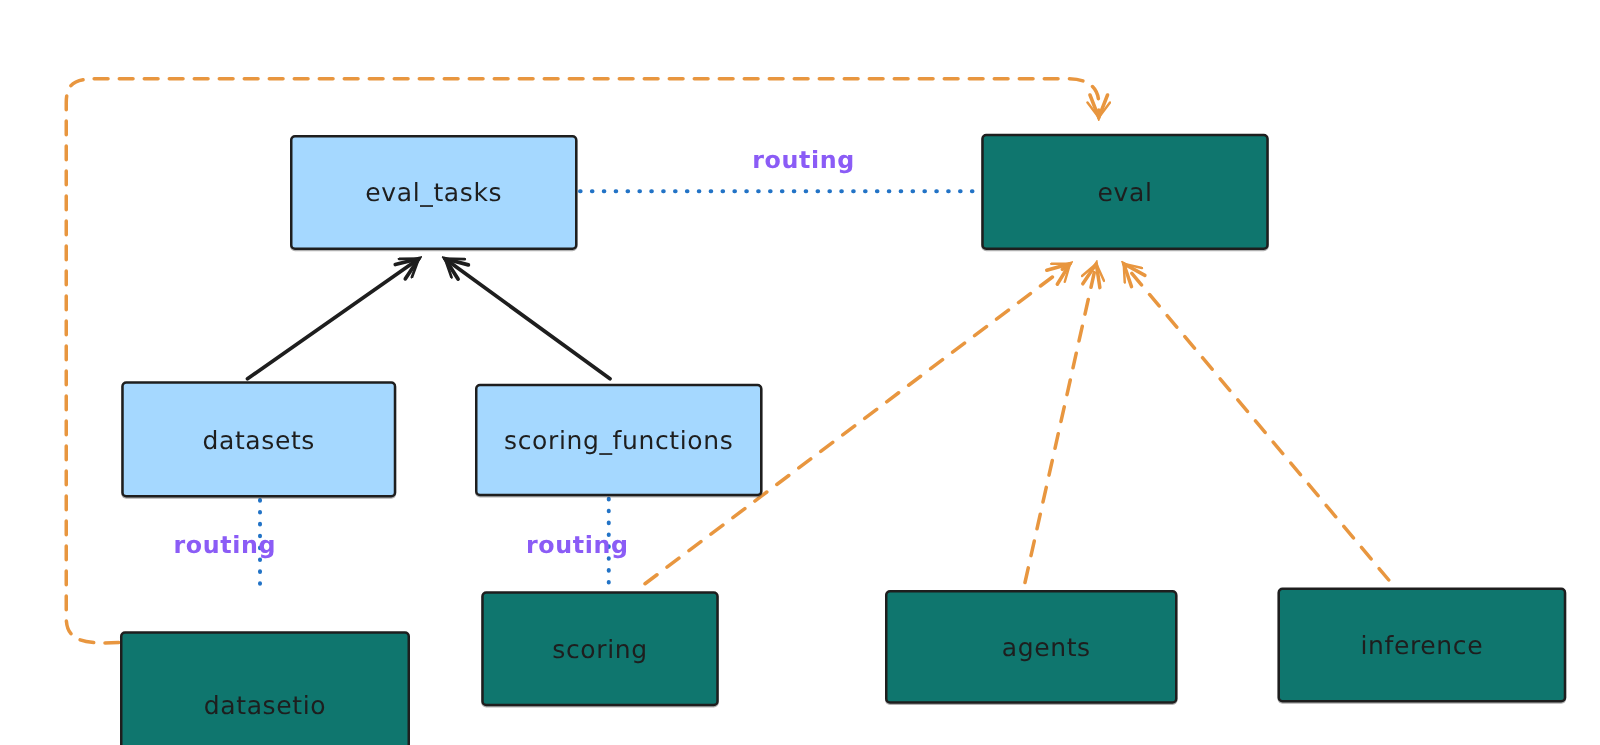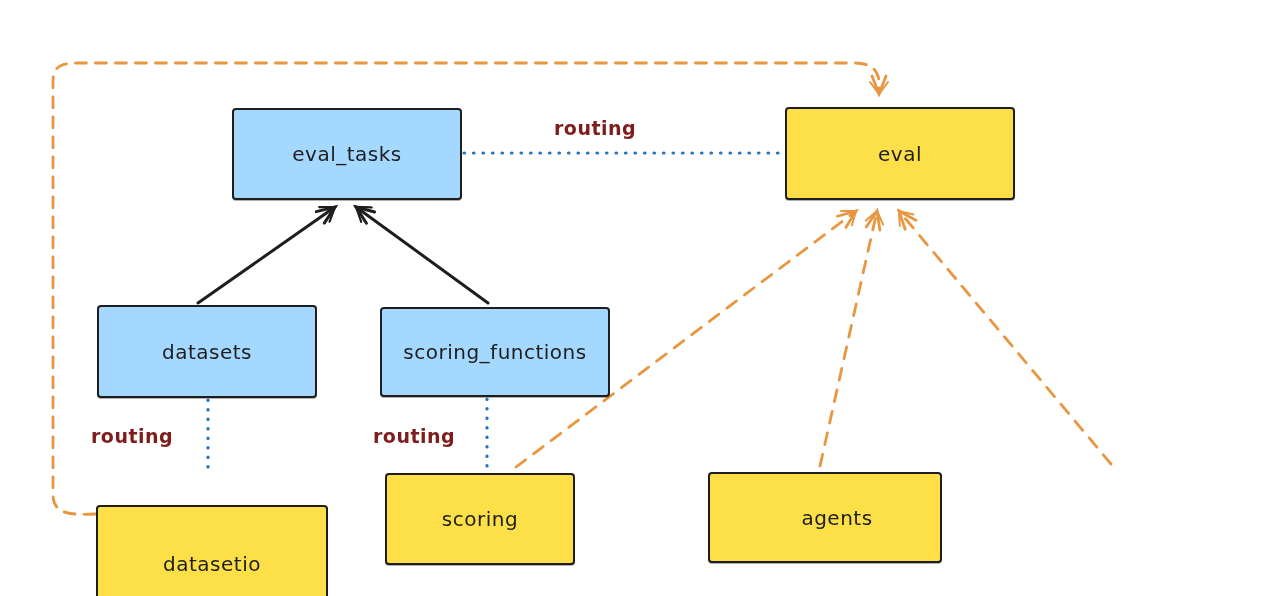--- a/index.html
+++ b/index.html
@@ -29,39 +29,39 @@
     border-radius: 4px;
     display: flex;
     align-items: center;
     justify-content: center;
     font-size: 20px;
     letter-spacing: 0.5px;
     color: #1e1e1e;
     box-shadow: 0 1px 0 rgba(30,30,30,0.35);
   }
   .node-blue  { background: #a5d8ff; }
-  .node-green { background: #fde047; }
+  .node-green { background: #0f766e; }
 
   .n-eval-tasks        { left: 232px; top: 108px; width: 230px; height: 92px; }
   .n-eval              { left: 785px; top: 107px; width: 230px; height: 93px; }
   .n-datasets          { left:  97px; top: 305px; width: 220px; height: 93px; }
   .n-scoring-functions { left: 380px; top: 307px; width: 230px; height: 90px; }
   .n-datasetio         { left:  96px; top: 477px; width: 232px; height: 117px; margin-top: 28px; }
   .n-scoring           { left: 385px; top: 473px; width: 190px; height: 92px; }
   .n-agents            { left: 708px; top: 472px; width: 234px; height: 91px; padding-left: 24px; }
   .n-inference         { left: 1022px; top: 470px; width: 231px; height: 92px; }
 
   .edge-label {
     position: absolute;
     width: 130px;
-    text-align: left;
+    text-align: right;
     font-size: 19px;
     font-weight: bold;
     letter-spacing: 0.5px;
-    color: #7f1d1d;
+    color: #8b5cf6;
   }
   .lbl-routing-top  { left: 554px; top: 117px; }
   .lbl-routing-left { left:  91px; top: 425px; }
   .lbl-routing-mid  { left: 373px; top: 425px; }
 </style>
 </head>
 <body>
 
 <div class="canvas">
 
@@ -104,18 +104,21 @@
   </div>
   <div class="node node-green n-datasetio">
     <span>datasetio</span>
   </div>
   <div class="node node-green n-scoring">
     <span>scoring</span>
   </div>
   <div class="node node-green n-agents">
     <span>agents</span>
   </div>
+  <div class="node node-green n-inference">
+    <span>inference</span>
+  </div>
 
   <div class="edge-label lbl-routing-top">routing</div>
   <div class="edge-label lbl-routing-left">routing</div>
   <div class="edge-label lbl-routing-mid">routing</div>
 
 </div>
 
 </body></html>

